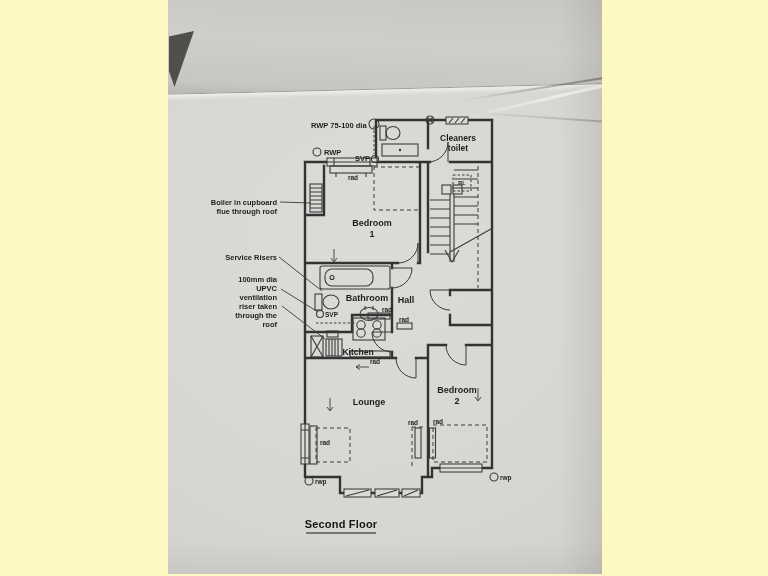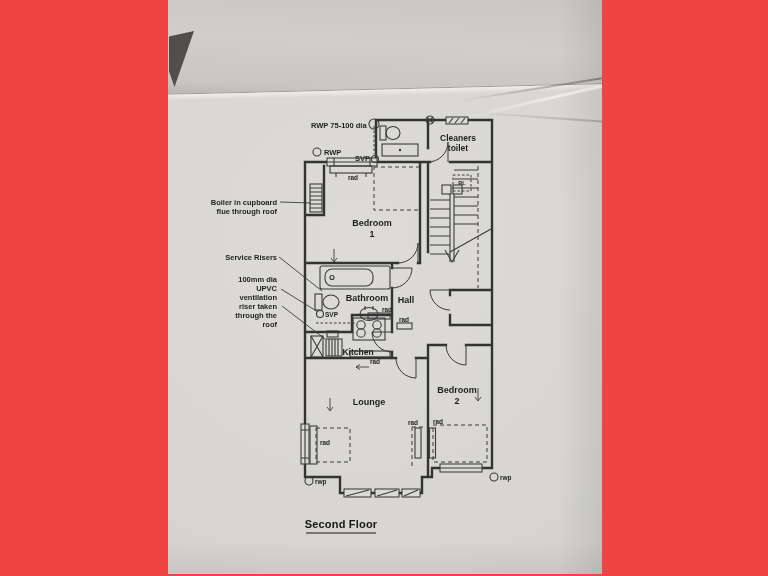--- a/index.html
+++ b/index.html
@@ -1,16 +1,16 @@
 <!DOCTYPE html>
 <html><head>
 <meta charset="utf-8">
 <style>
   html,body{margin:0;padding:0;background:#ffffff;}
-  .root{position:relative;width:768px;height:576px;background:#ef4444;overflow:hidden;
+  .root{position:relative;width:768px;height:576px;background:#fef9c3;overflow:hidden;
         font-family:"Liberation Sans", sans-serif;}
   .photo{position:absolute;left:168px;top:0;width:434px;height:574px;overflow:hidden;
          background:radial-gradient(130% 95% at 45% 42%, #dcdbd7 0%, #d7d6d2 52%, #cbcac6 100%);}
   .fold{position:absolute;left:-6px;top:-8px;width:450px;height:102px;
         background:linear-gradient(184deg,#c6c5c1 0%,#cfceca 55%,#c7c6c2 90%,#b7b6b2 100%);
         border-bottom:1.5px solid #9e9d99;transform:rotate(-1.4deg);transform-origin:0 100%;}
   .fold-hl{position:absolute;left:-6px;top:95px;width:450px;height:6px;
         background:linear-gradient(#efeeeb,rgba(239,238,235,0));transform:rotate(-1.4deg);transform-origin:0 0;}
   .corner{position:absolute;left:1px;top:31px;width:25px;height:56px;background:#504f4b;
         clip-path:polygon(0 10%,100% 0,22% 100%,0 72%);}

